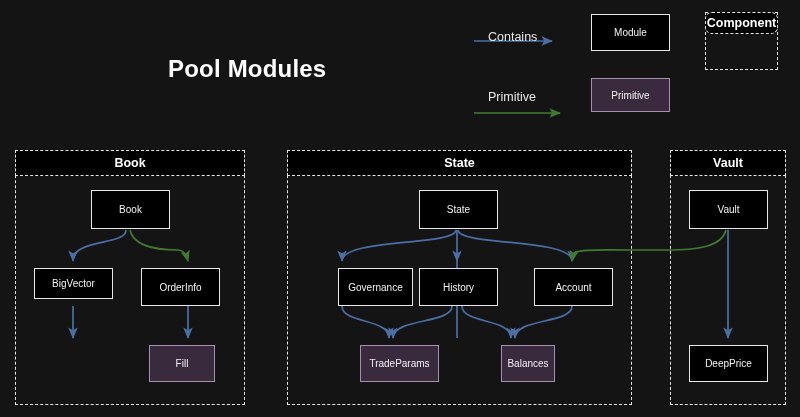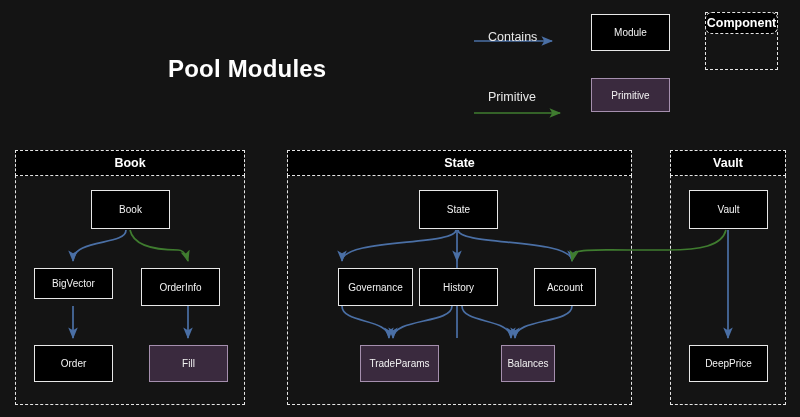--- a/index.html
+++ b/index.html
@@ -123,30 +123,29 @@
 
   <div class="group" style="left:705px; top:12px; width:73px; height:58px;"></div>
   <div class="group-header" style="left:705px; top:12px; width:73px; height:22px;border-radius:7px;">Component</div>
 
   <div class="group" style="left:15px; top:150px; width:230px; height:255px;"></div>
   <div class="group-header" style="left:15px; top:150px; width:230px; height:26px;">Book</div>
 
   <div class="node" style="left:91px; top:190px; width:79px; height:39px;">Book</div>
   <div class="node" style="left:34px; top:268px; width:79px; height:31px;">BigVector</div>
   <div class="node" style="left:141px; top:268px; width:79px; height:38px;">OrderInfo</div>
-  <div class="node" style="left:34px; top:345px; width:79px; height:37px;">Order</div>
-  <div class="node primitive" style="left:149px; top:345px; width:79px; height:37px;">Fill</div>
+  <div class="node primitive" style="left:149px; top:345px; width:66px; height:37px;">Fill</div>
 
   <div class="group" style="left:287px; top:150px; width:345px; height:255px;"></div>
   <div class="group-header" style="left:287px; top:150px; width:345px; height:26px;">State</div>
 
   <div class="node" style="left:419px; top:190px; width:79px; height:39px;">State</div>
   <div class="node" style="left:303px; top:268px; width:75px; height:38px;margin-left:35px;">Governance</div>
   <div class="node" style="left:419px; top:268px; width:79px; height:38px;">History</div>
-  <div class="node" style="left:534px; top:268px; width:62px; height:38px;">Account</div>
+  <div class="node" style="left:534px; top:268px; width:79px; height:38px;">Account</div>
   <div class="node primitive" style="left:360px; top:345px; width:79px; height:37px;">TradeParams</div>
   <div class="node primitive" style="left:477px; top:345px; width:54px; height:37px;margin-left:24px;">Balances</div>
 
   <div class="group" style="left:670px; top:150px; width:116px; height:255px;"></div>
   <div class="group-header" style="left:670px; top:150px; width:116px; height:26px;">Vault</div>
 
   <div class="node" style="left:689px; top:190px; width:79px; height:39px;">Vault</div>
   <div class="node" style="left:689px; top:345px; width:79px; height:37px;">DeepPrice</div>
 
 </div>

